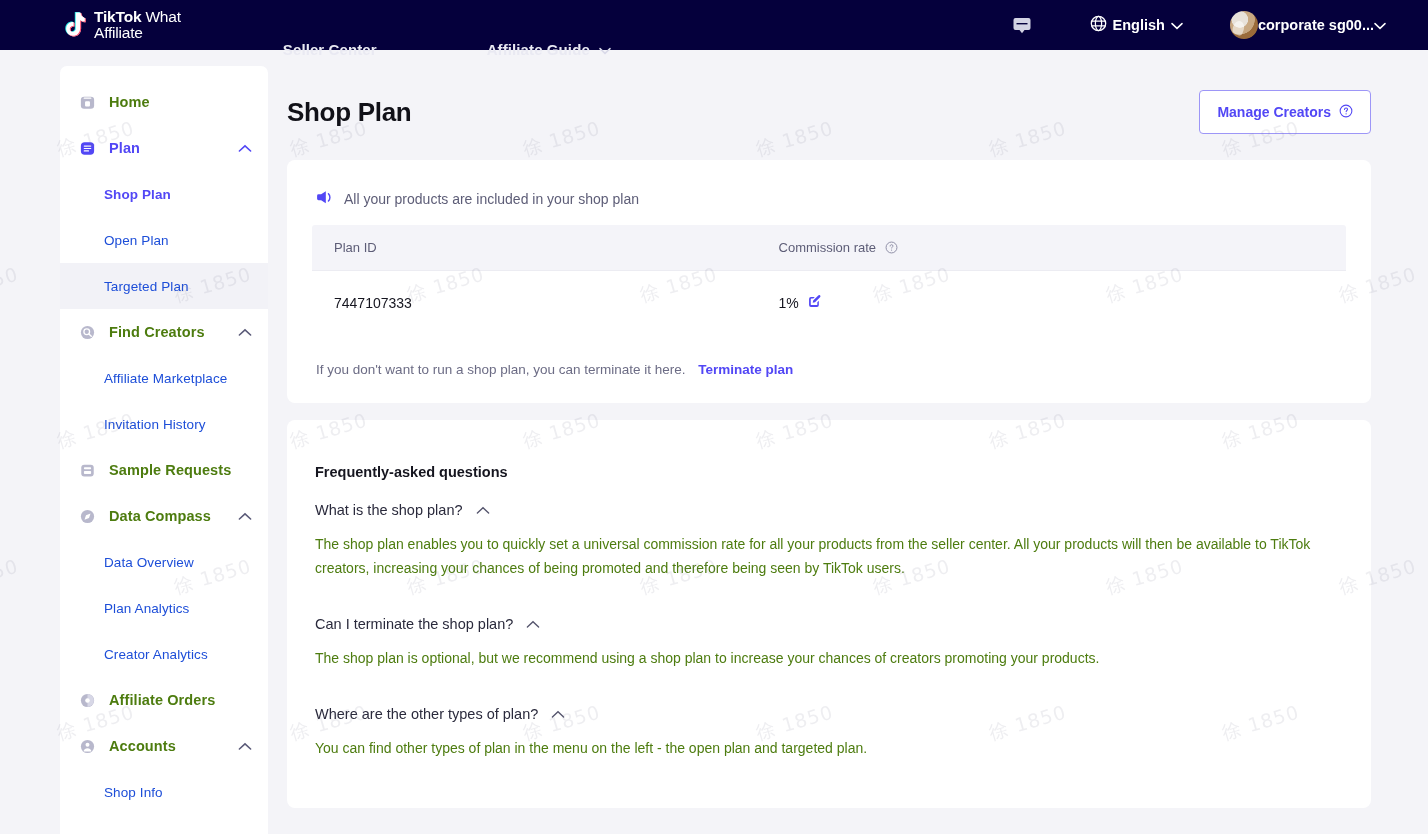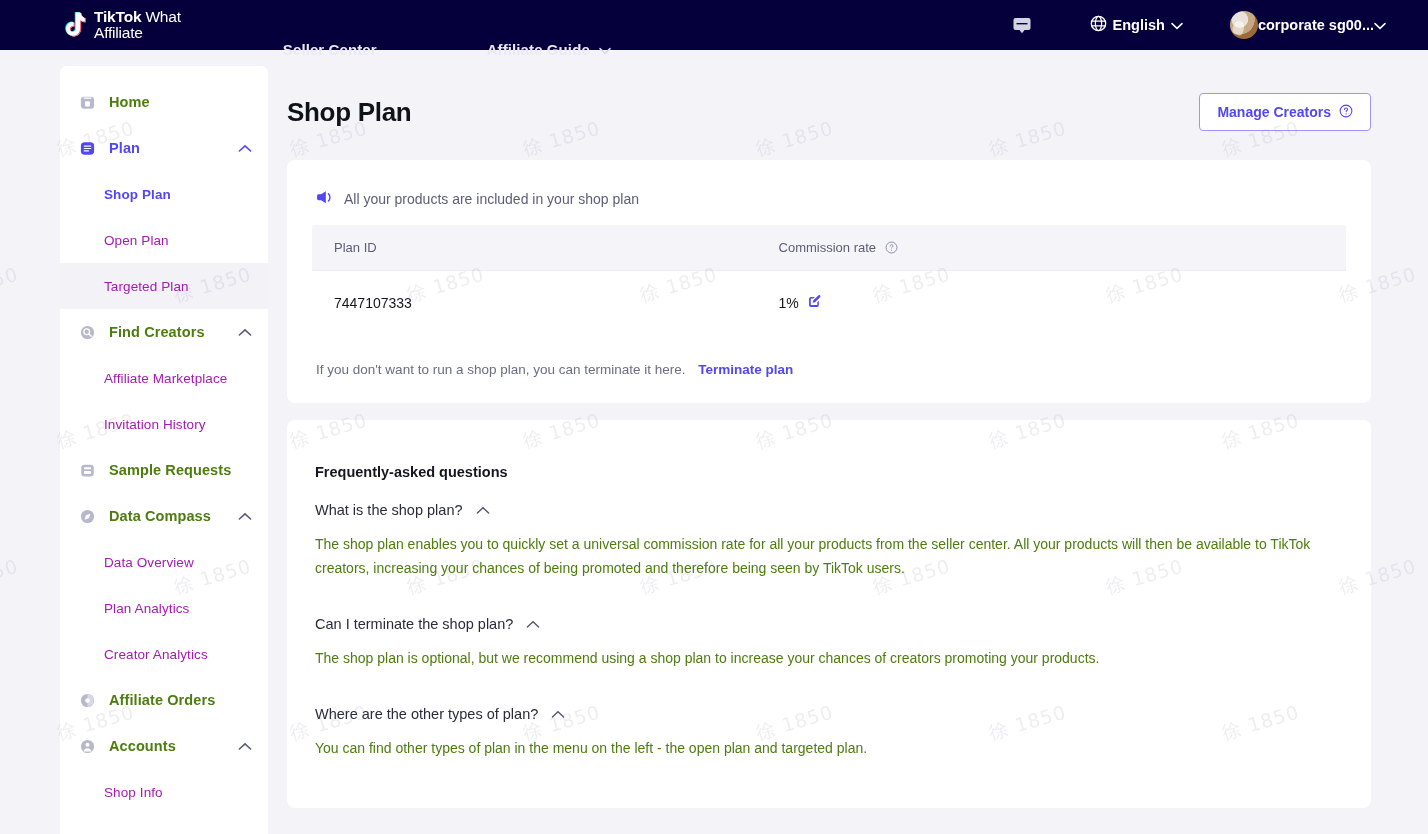--- a/index.html
+++ b/index.html
@@ -138,21 +138,21 @@
   .nav-item.active .lbl { color: #5247f5; }
   .nav-item .chev { margin-left: auto; color: #5a5a78; }
   .nav-item.active .chev { color: #5247f5; }
 
   .sub-item {
     display: flex;
     align-items: center;
     height: 46px;
     padding-left: 44px;
     font-size: 13.5px;
-    color: #a21caf;
+    color: #1d4ed8;
     cursor: pointer;
     letter-spacing: 0.1px;
   }
   .sub-item.active { color: #5247f5; font-weight: 700; }
   .sub-item.hovered { background: #f2f2f7; }
 
   
   .main {
     flex: 1;
     padding: 0 57px 0 19px;
@@ -172,21 +172,21 @@
     letter-spacing: -0.3px;
   }
   .manage-btn {
     margin-left: auto;
     border: 1px solid #9d96f7;
     background: #fff;
     color: #5247f5;
     font-size: 14px;
     font-weight: 700;
     border-radius: 4px;
-    height: 38px;
+    height: 44px;
     padding: 2px 17px;
     display: flex;
     align-items: center;
     gap: 8px;
     cursor: pointer;
     font-family: "Liberation Sans", sans-serif;
   }
 
   .card {
     background: #fff;

